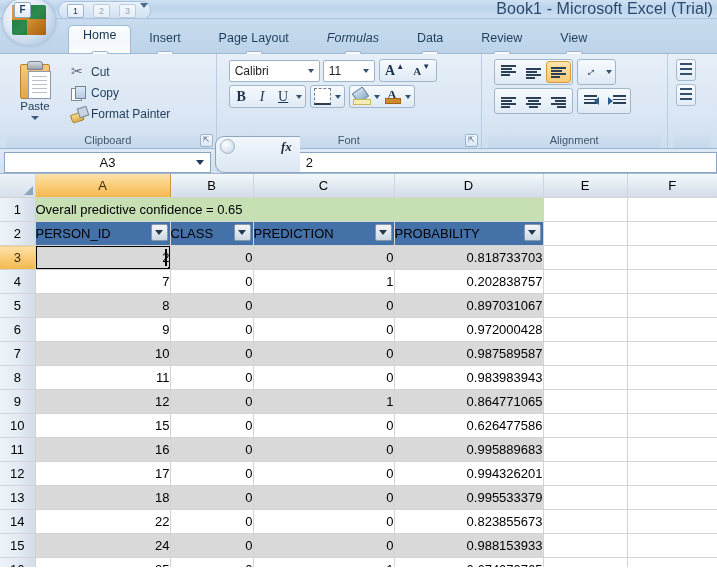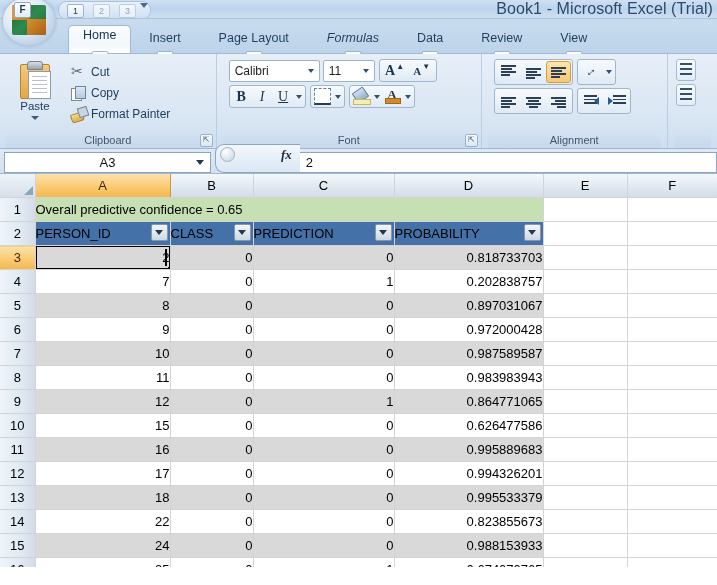--- a/index.html
+++ b/index.html
@@ -303,21 +303,21 @@
   }
   .namebox .ca{
     position:absolute;right:6px;top:7px;width:0;height:0;
     border-left:4px solid transparent;border-right:4px solid transparent;
     border-top:5px solid #1f3a57;
   }
   .fx-zone{
     display:flex;align-items:center;height:19px;margin-left:4px;
     border:1px solid #8aa6c2;border-right:none;border-radius:9px 0 0 9px;
     background:linear-gradient(to bottom,#f2f7fc,#dbe7f3);
-    padding:0 4px 8px 4px;
+    padding:0 4px 16px 4px;
   }
   .round-btn{
     width:13px;height:13px;border-radius:50%;
     background:radial-gradient(circle at 35% 30%,#ffffff,#c4d4e4);
     border:1px solid #9db3c8;
   }
   .fx{
     font-family:"Liberation Serif",serif;font-style:italic;font-weight:bold;
     font-size:13px;color:#1b2b3c;margin-left:46px;margin-right:4px;
   }

